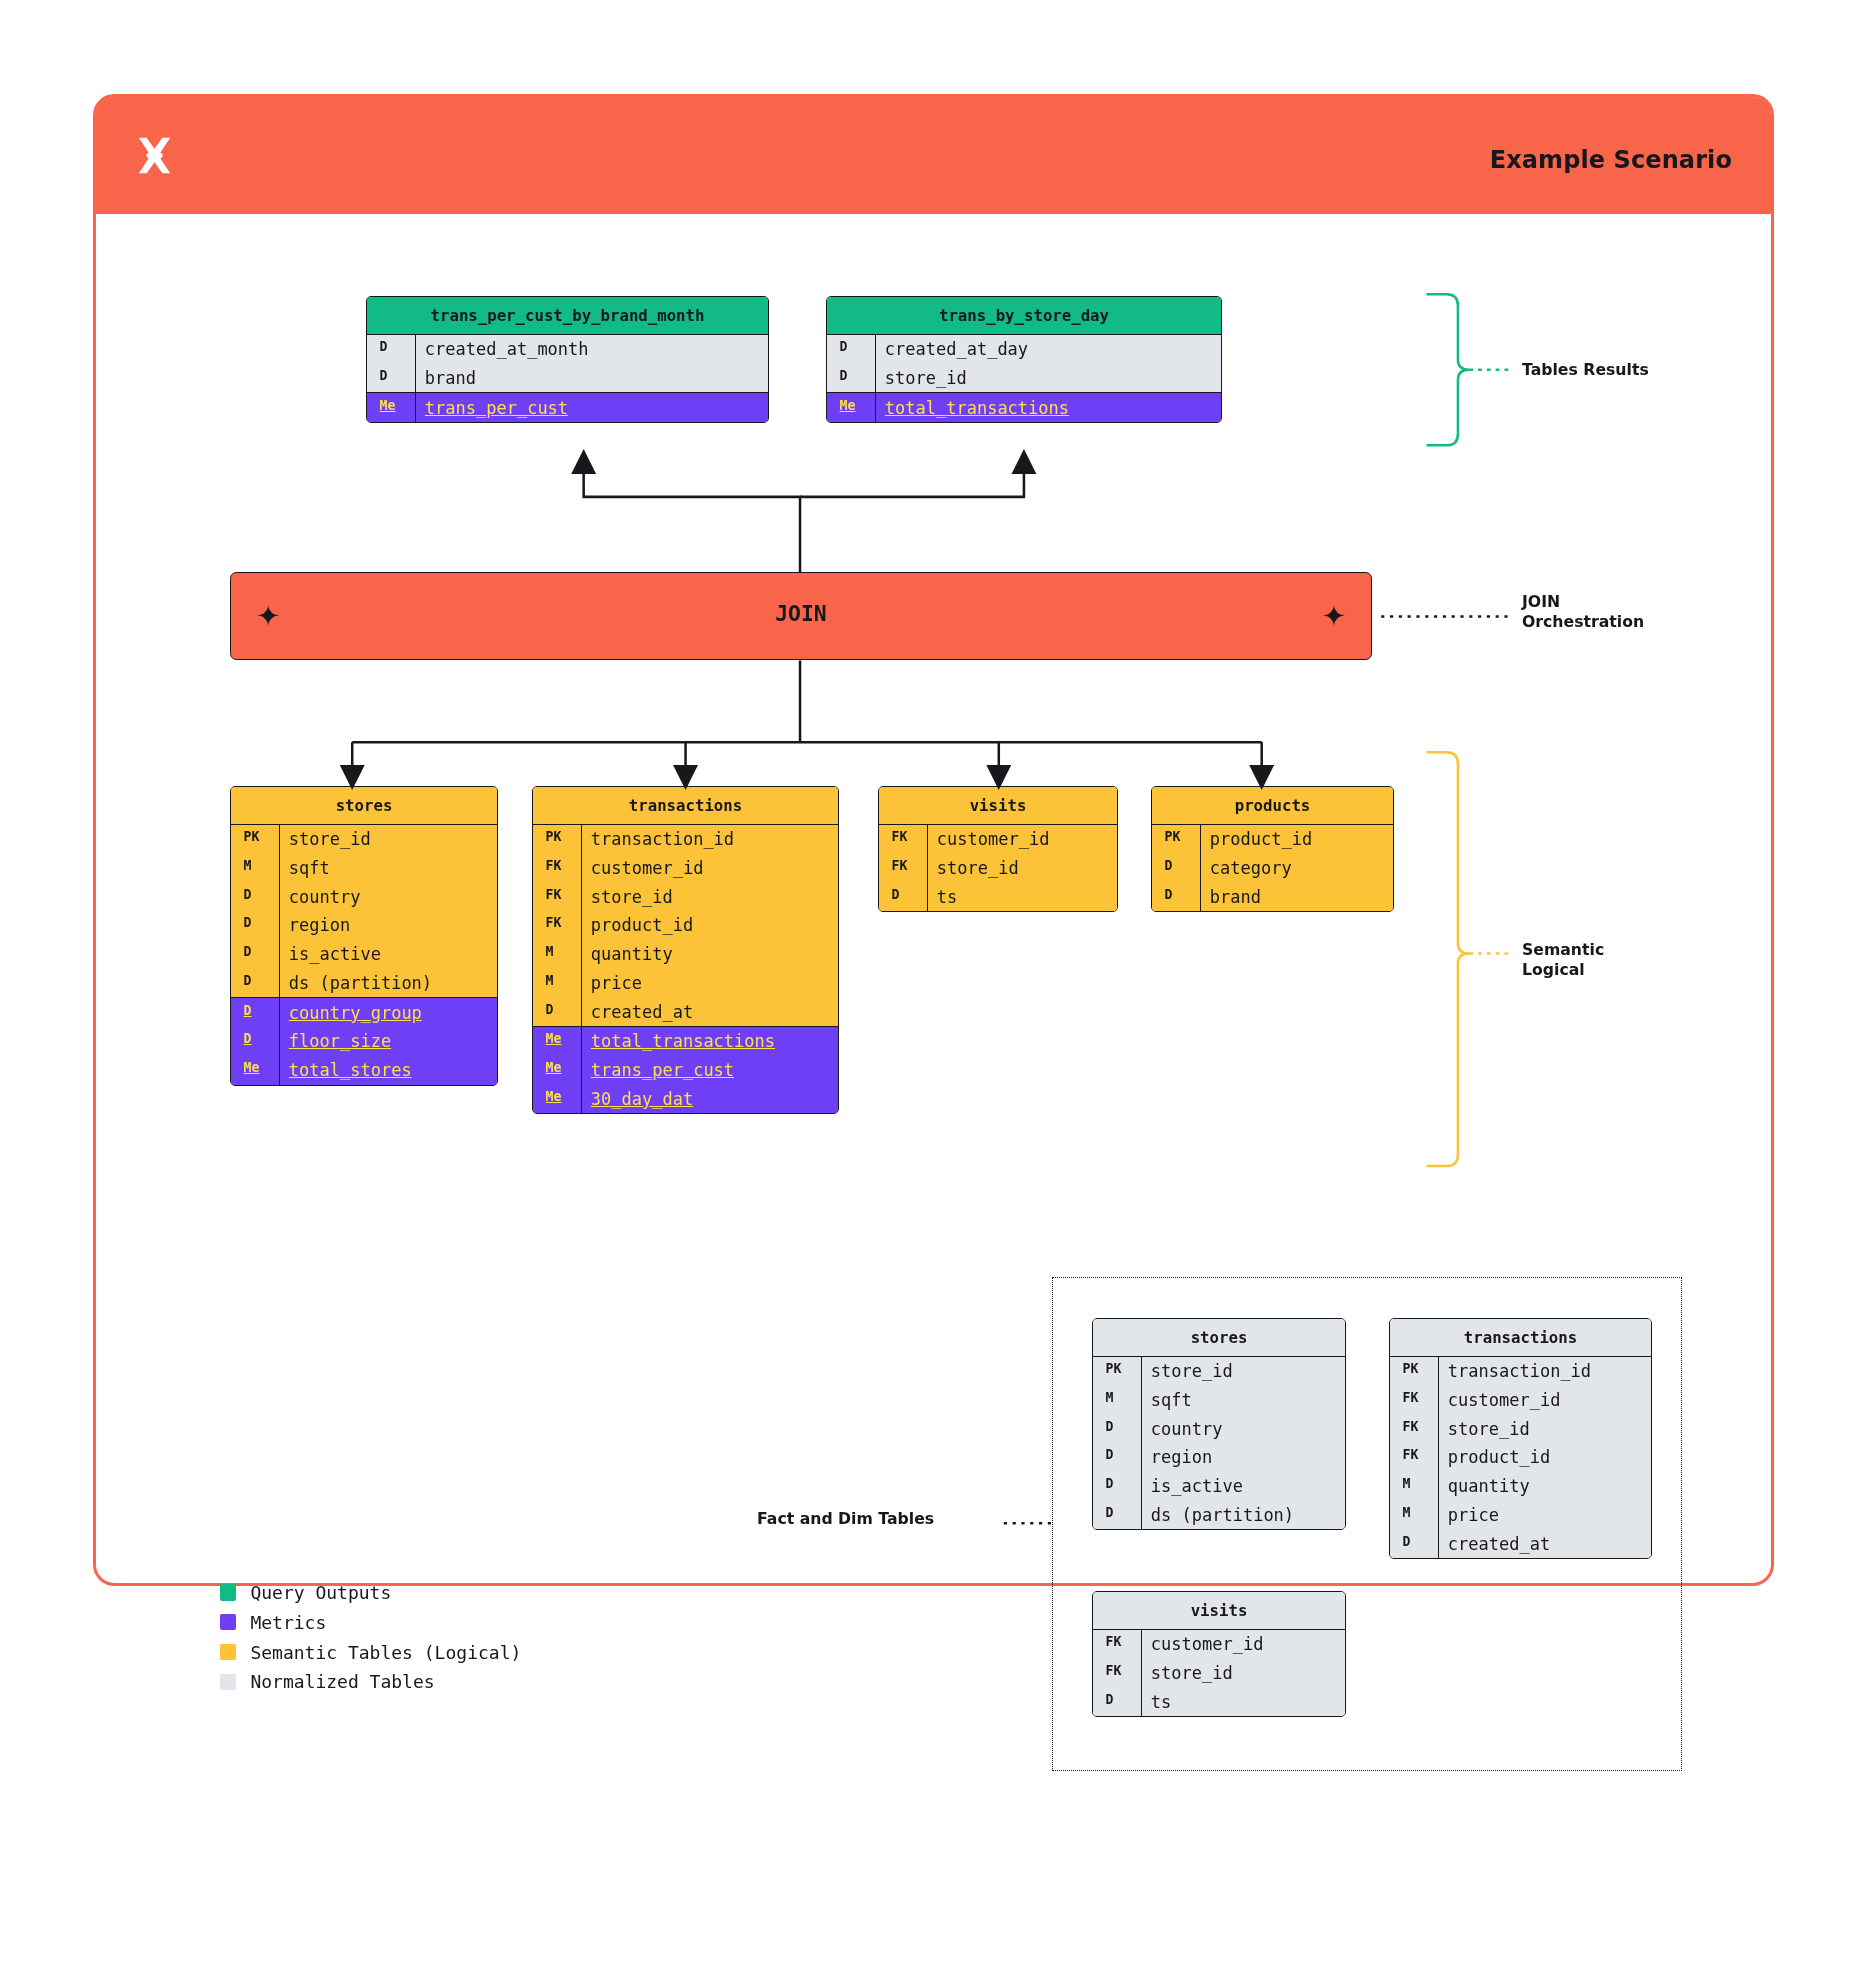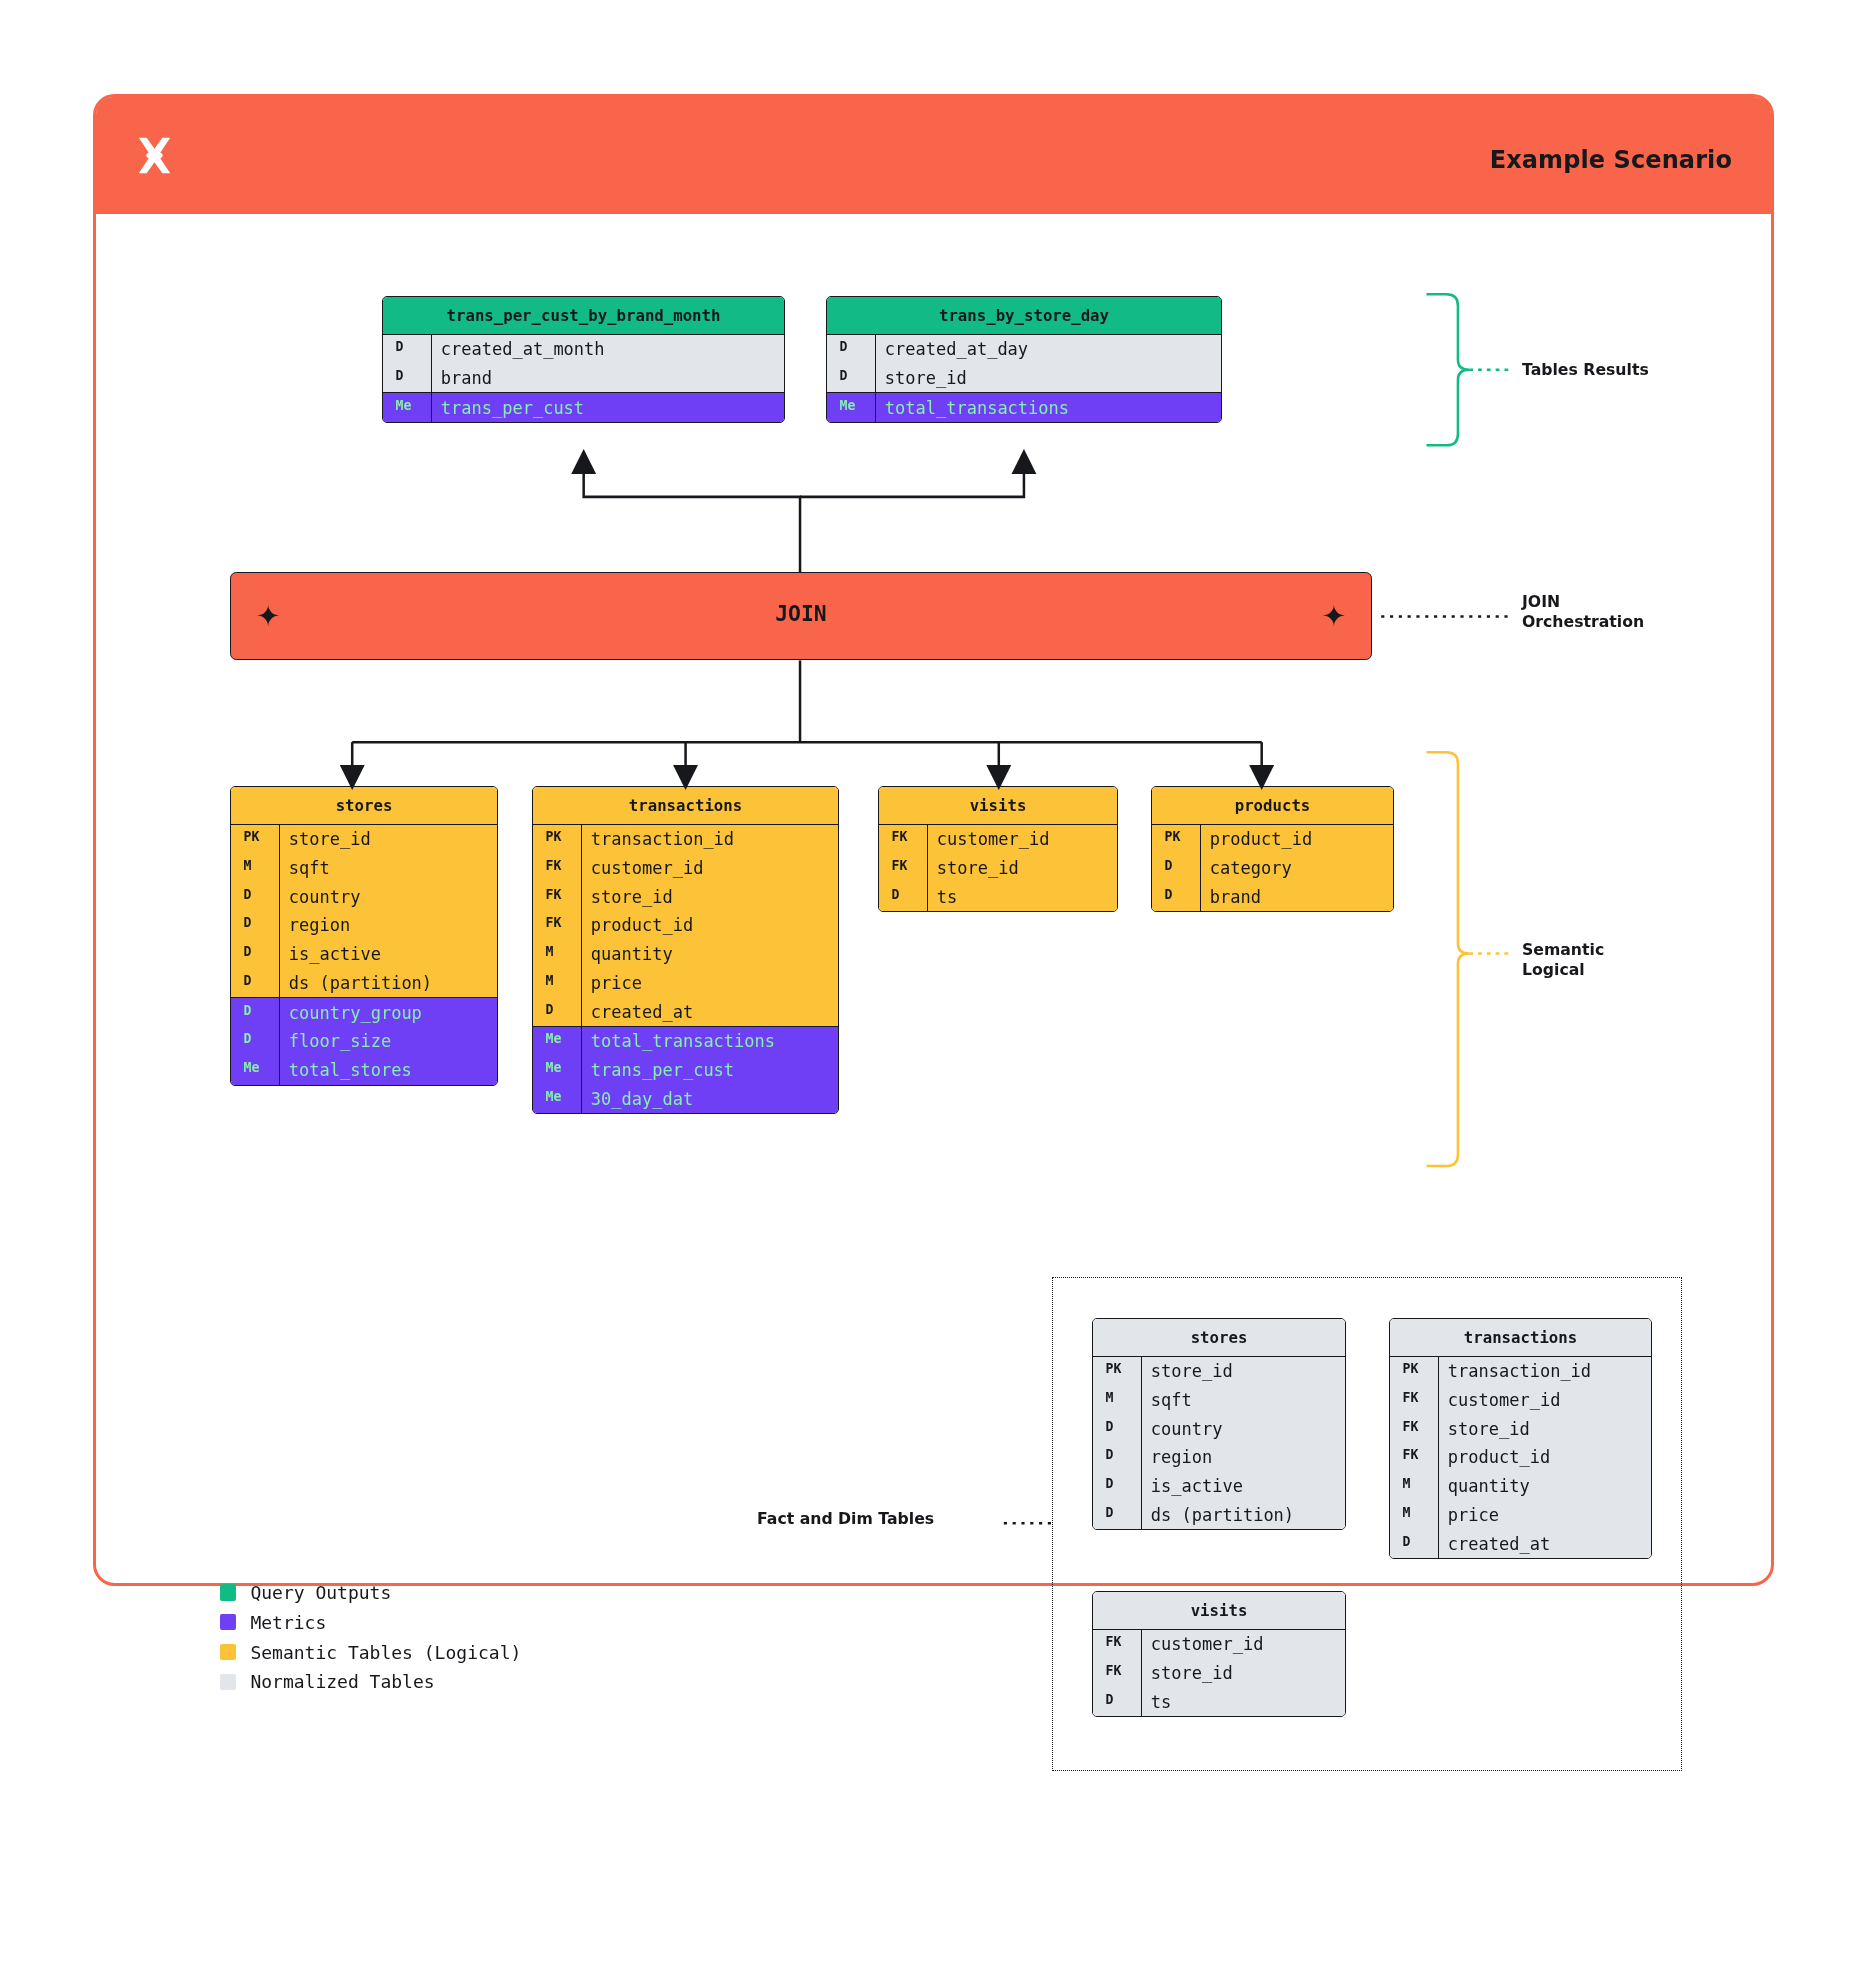--- a/index.html
+++ b/index.html
@@ -97,21 +97,21 @@
     box-sizing: border-box;
     font-family: "DejaVu Sans Mono", monospace;
     border-left: 1.9px solid #17181c;
     white-space: nowrap;
   }
 
   
   .hdr-green { background: #12bb86; }
   .body-grey { background: #e2e5e9; }
   .body-purple { background: #6f3ff5; }
-  .body-purple .k, .body-purple .v { color: #86efac; }
+  .body-purple .k, .body-purple .v { color: #fde047; text-decoration: underline; }
   .hdr-yellow { background: #fcc339; }
   .body-yellow { background: #fcc339; }
   .hdr-grey { background: #e2e5e9; }
 
   .sep-top { border-top: 1.9px solid #17181c; }
 
   
   #join-bar {
     position: absolute;
     left: 230px;
@@ -203,21 +203,21 @@
     <div id="logo">
       <svg viewBox="0 0 100 100" width="49" height="49">
         <path d="M18 14 L34 14 L50 36 L66 14 L82 14 L62 44 Q72 50 62 56 L82 86 L66 86 L50 64 L34 86 L18 86 L38 56 Q28 50 38 44 Z" fill="#ffffff"></path>
       </svg>
     </div>
     <div id="title-text">Example Scenario</div>
   </div>
 
 </div>
 
-<div class="tbl" id="qr0" style="left:382px; top:296px; width:403px;">
+<div class="tbl" id="qr0" style="left:366px; top:296px; width:403px;">
   <div class="hdr hdr-green">trans_per_cust_by_brand_month</div>
   <div class="body-grey">
     <div class="row">
       <div class="k">D</div>
       <div class="v">created_at_month</div>
     </div>
     <div class="row">
       <div class="k">D</div>
       <div class="v">brand</div>
     </div>

